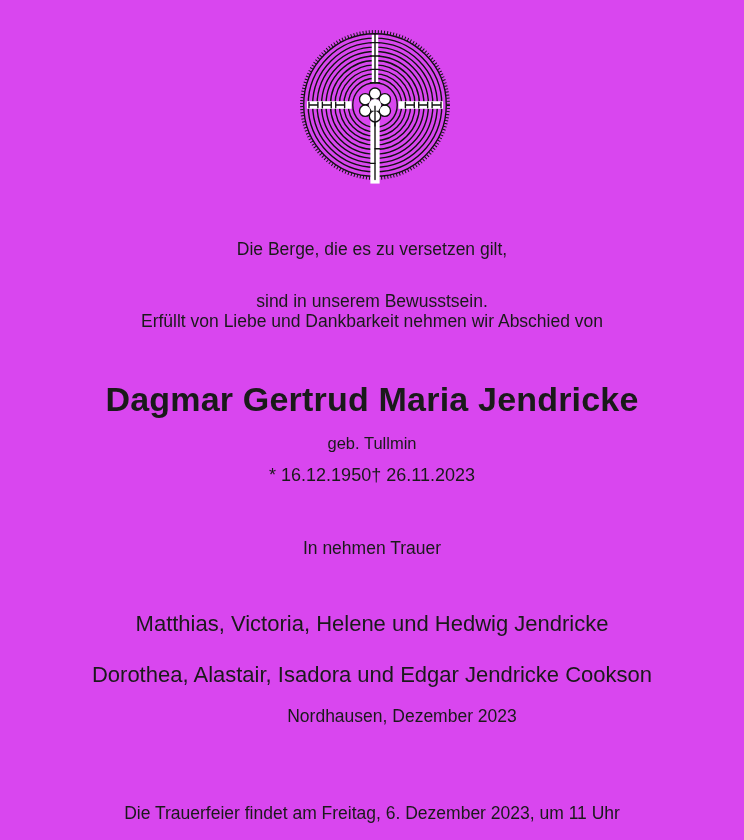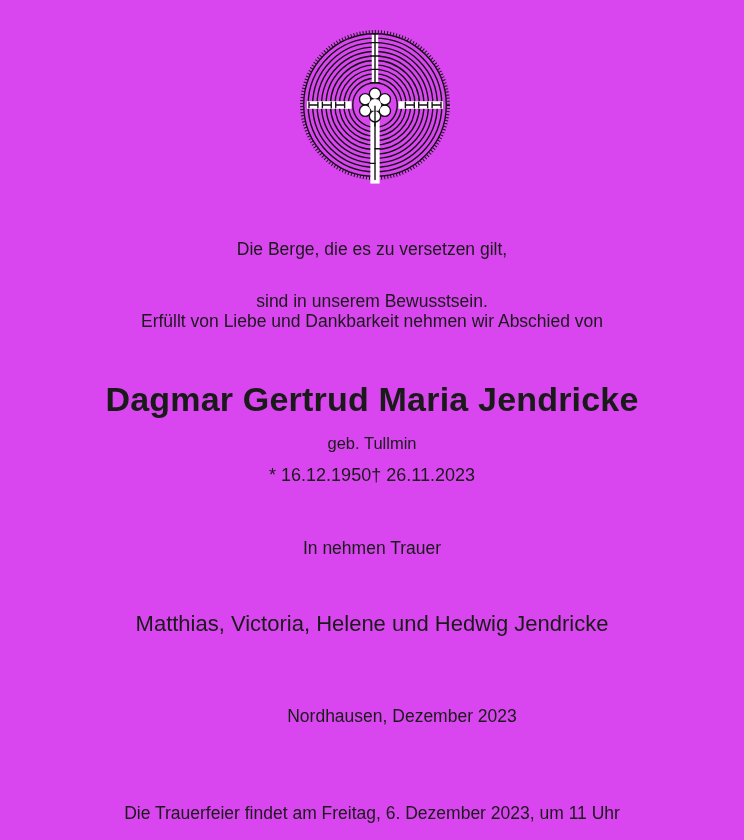--- a/index.html
+++ b/index.html
@@ -128,20 +128,21 @@
 
   <div class="centered dates">
     <span><span>*</span> <span>16.12.1950</span></span>
     <span><span>†</span> <span>26.11.2023</span></span>
   </div>
 
   <div class="centered trauer">In nehmen Trauer</div>
 
   <div class="centered mourners">
     <div>Matthias, Victoria, Helene und Hedwig Jendricke</div>
+    <div>Dorothea, Alastair, Isadora und Edgar Jendricke Cookson</div>
   </div>
 
   <div class="centered place-date">Nordhausen, Dezember 2023</div>
 
   <div class="centered service">
     <div>Die Trauerfeier findet am Freitag, 6. Dezember 2023, um 11 Uhr</div>
     
   </div>
 
 </div>

